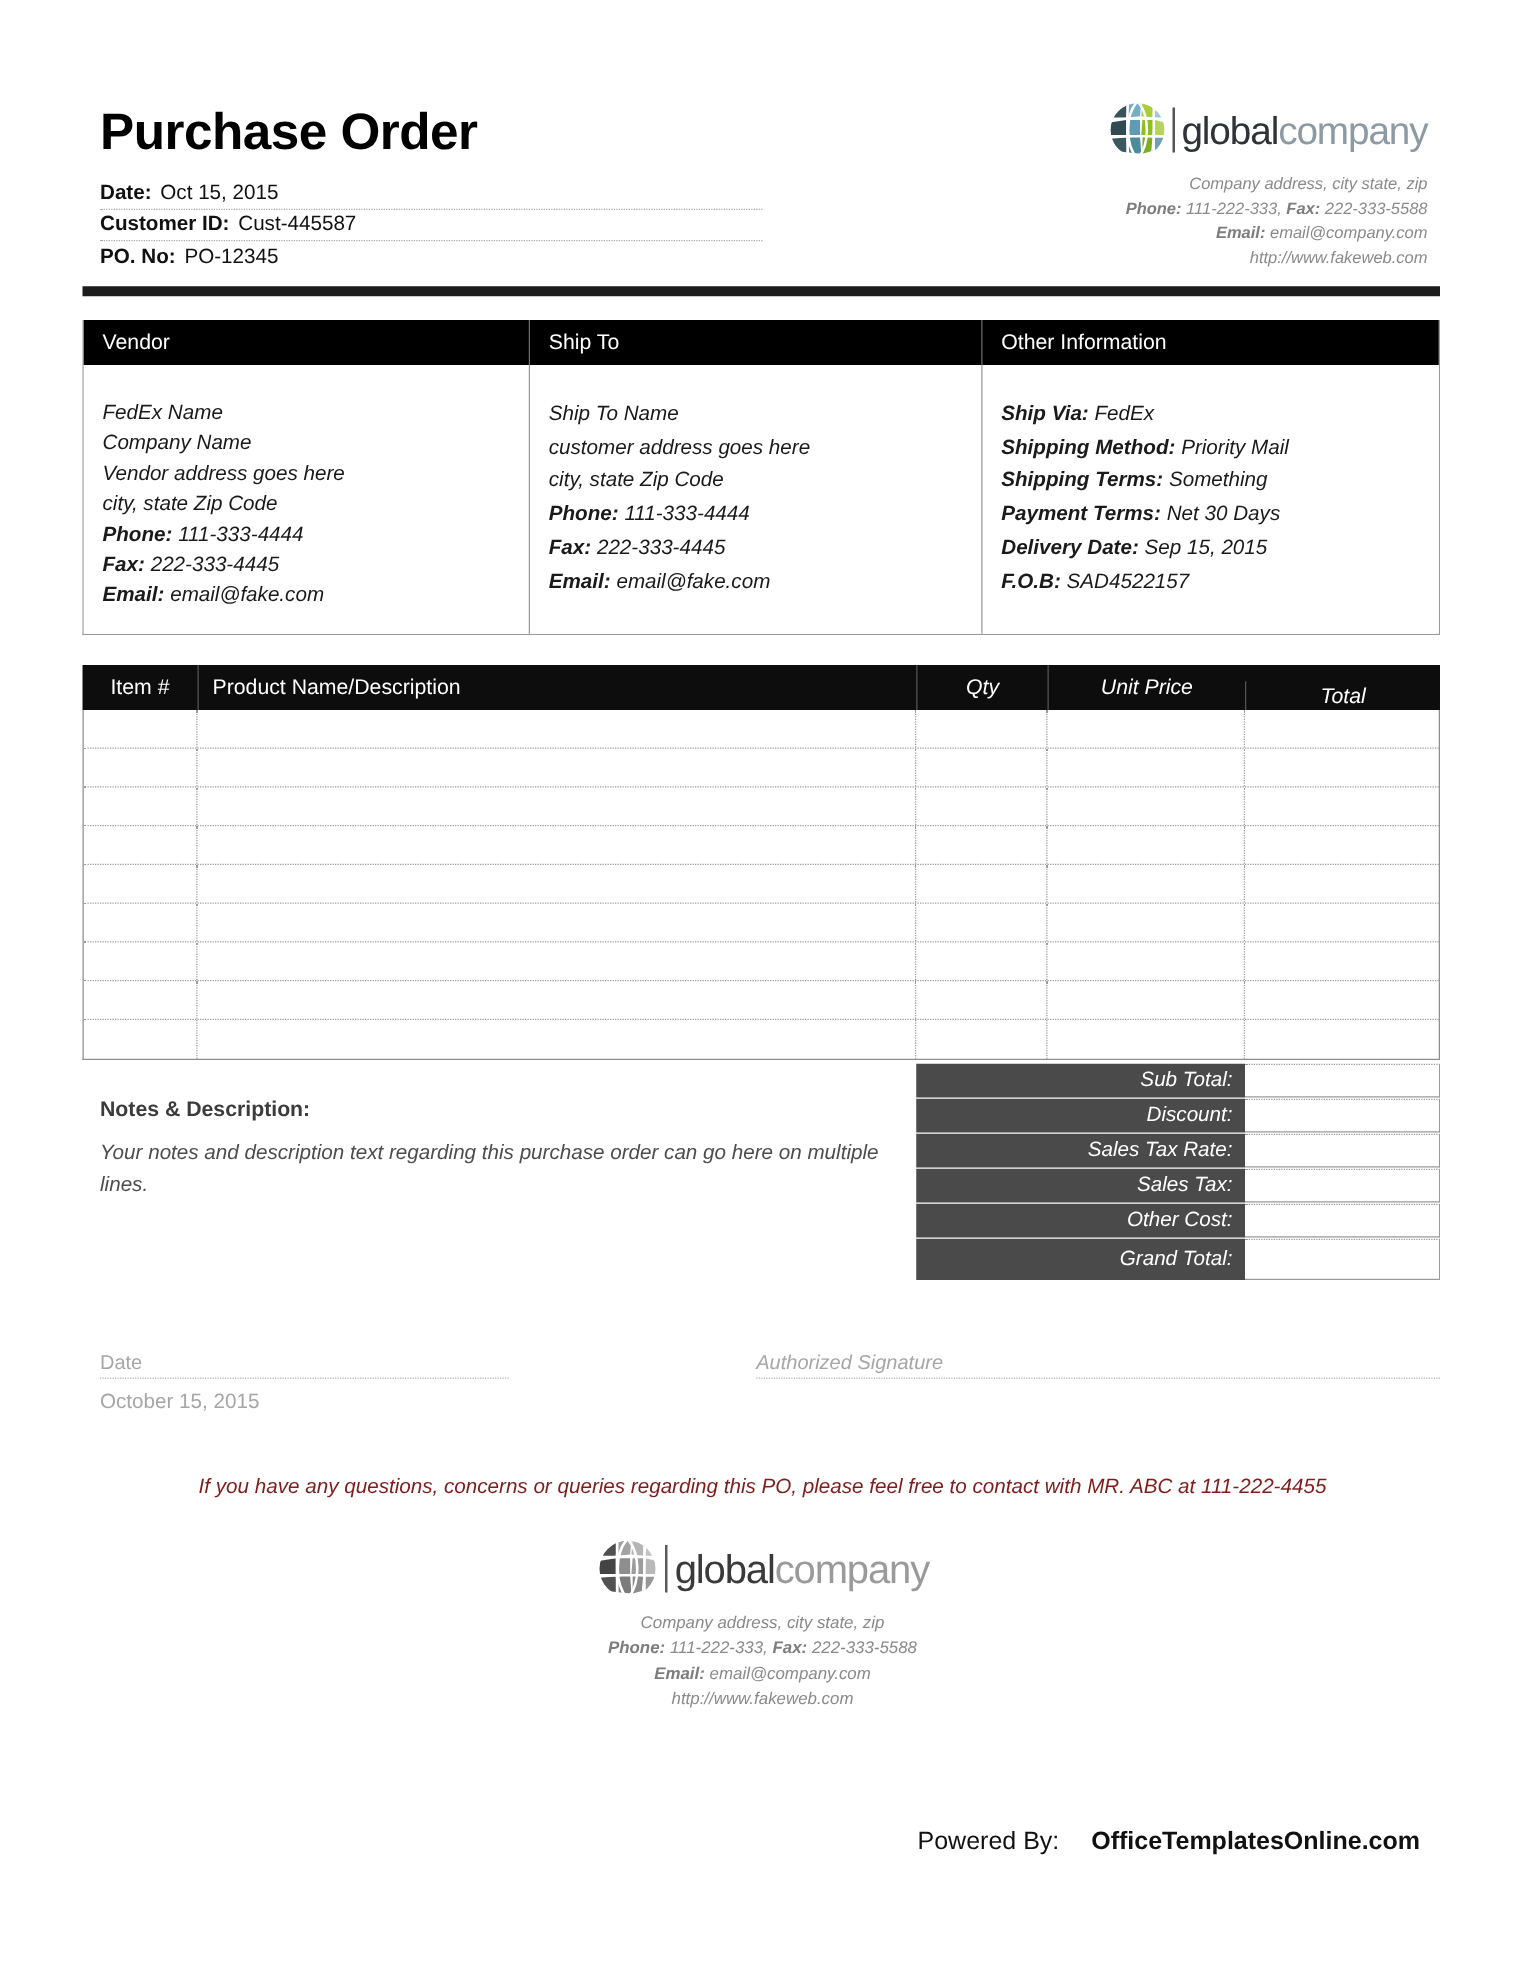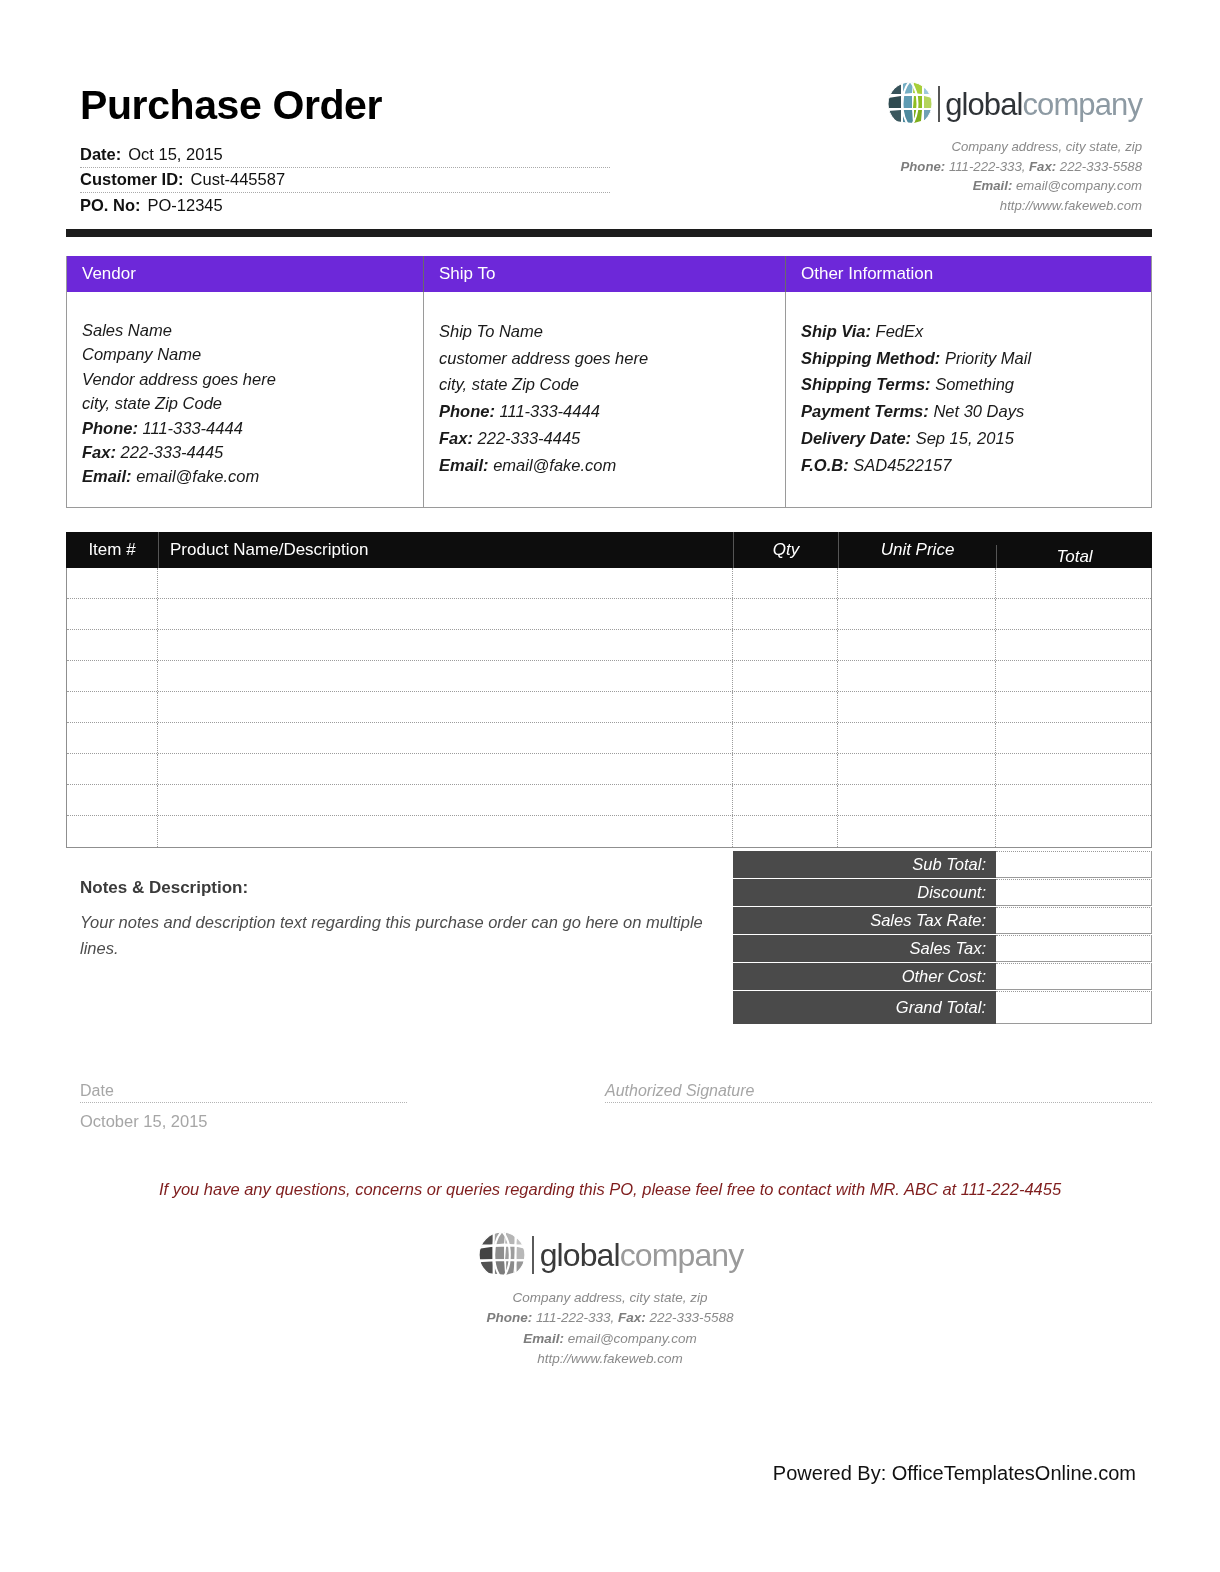--- a/index.html
+++ b/index.html
@@ -54,21 +54,21 @@
   .thick-rule {
     position: absolute; left: 66px; top: 229px; width: 1086px; height: 8px;
     background: #1c1c1c;
   }
 
   
   .info-table {
     position: absolute; left: 66px; top: 256px; width: 1086px; height: 252px;
     border: 1px solid #9a9a9a; border-top: none;
   }
-  .info-head { display: flex; height: 36px; background: #6d28d9; }
+  .info-head { display: flex; height: 36px; background: #000000; }
   .info-head > div {
     color: #fff; font-size: 17px; display: flex; align-items: center;
     padding-left: 15px;
   }
   .info-head .c1 { width: 357px; border-right: 1px solid #6a6a6a; }
   .info-head .c2 { width: 362px; border-right: 1px solid #6a6a6a; }
   .info-head .c3 { width: 365px; }
 
   .info-body { display: flex; height: 215px; background: #fff; }
   .info-body > div { padding: 26px 15px 0 15px; }
@@ -164,21 +164,21 @@
   .foot-company {
     margin-top: 6px; font-size: 13.5px; font-style: italic;
     color: #8a8a8a; line-height: 1.5;
   }
   .foot-company b { font-weight: bold; font-style: italic; color: #7d7d7d; }
 
   .powered {
     position: absolute; right: 80px; top: 1462px;
     font-size: 20px; color: #111;
   }
-  .powered b { font-weight: normal; }
+  .powered b { font-weight: bold; margin-left: 20px; }
 </style>
 </head>
 <body>
 
 <div class="page">
 
   <div class="header">
 
     <div class="po-title">Purchase Order</div>
 
@@ -263,21 +263,21 @@
 
   <div class="info-table">
     <div class="info-head">
       <div class="c1">Vendor</div>
       <div class="c2">Ship To</div>
       <div class="c3">Other Information</div>
     </div>
     <div class="info-body">
 
       <div class="info-cell1">
-        <div class="il">Sales Name</div>
+        <div class="il">FedEx Name</div>
         <div class="il">Company Name</div>
         <div class="il">Vendor address goes here</div>
         <div class="il">city, state Zip Code</div>
         <div class="il">
           <b>Phone:</b>
           <span>111-333-4444</span>
         </div>
         <div class="il">
           <b>Fax:</b>
           <span>222-333-4445</span>

